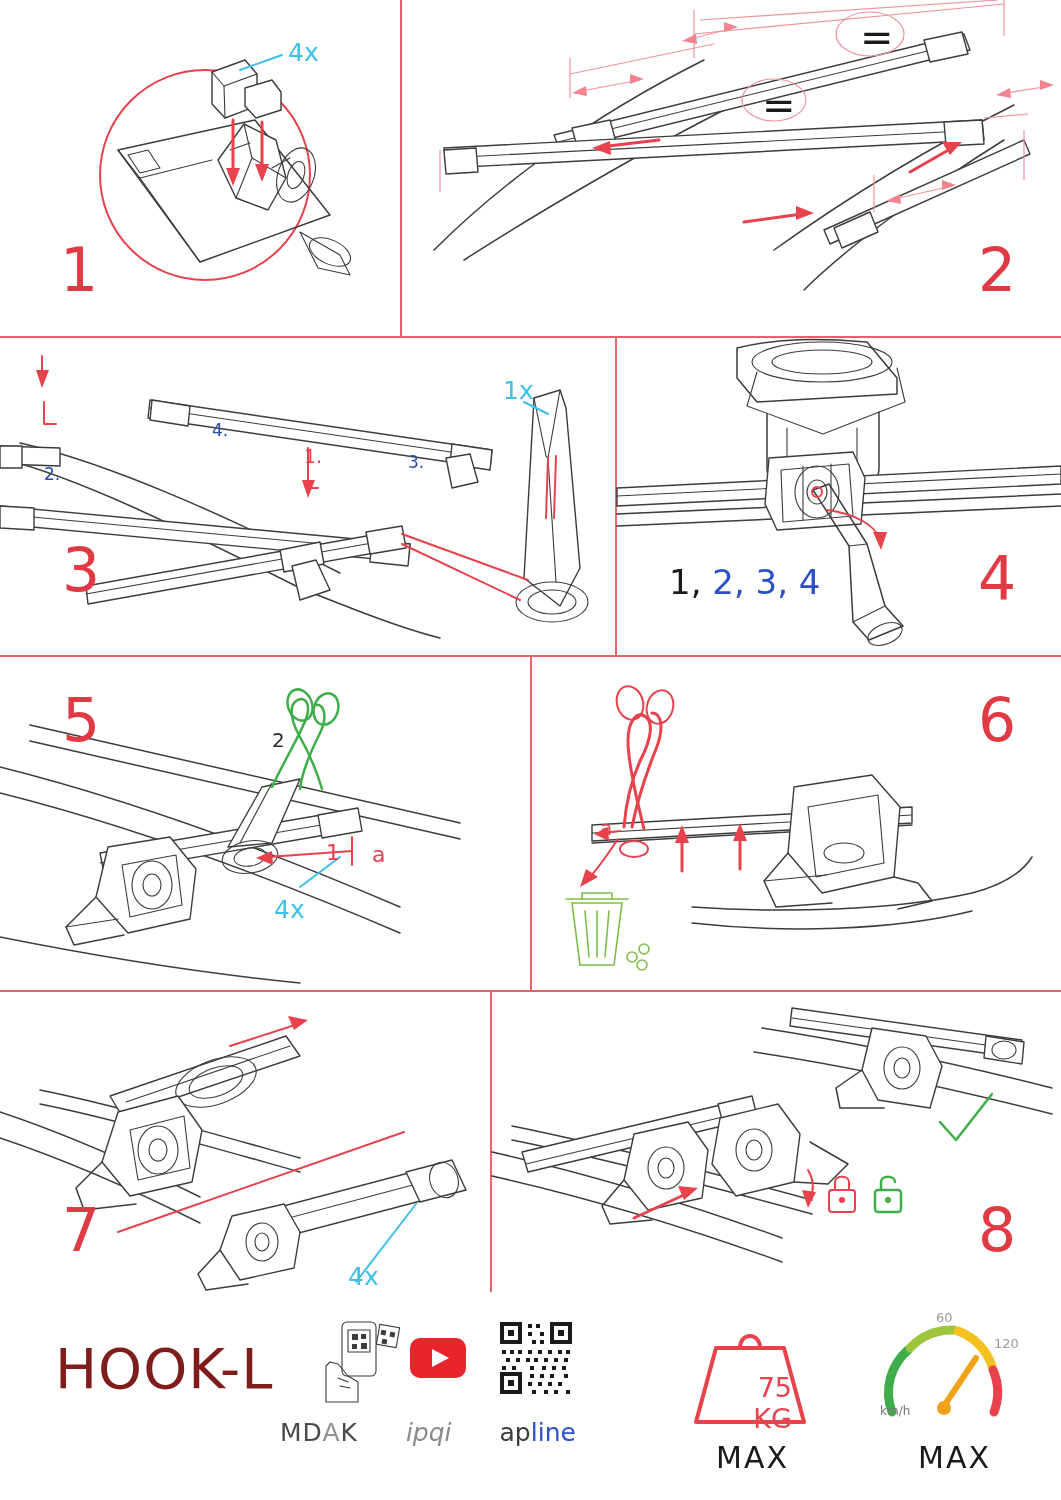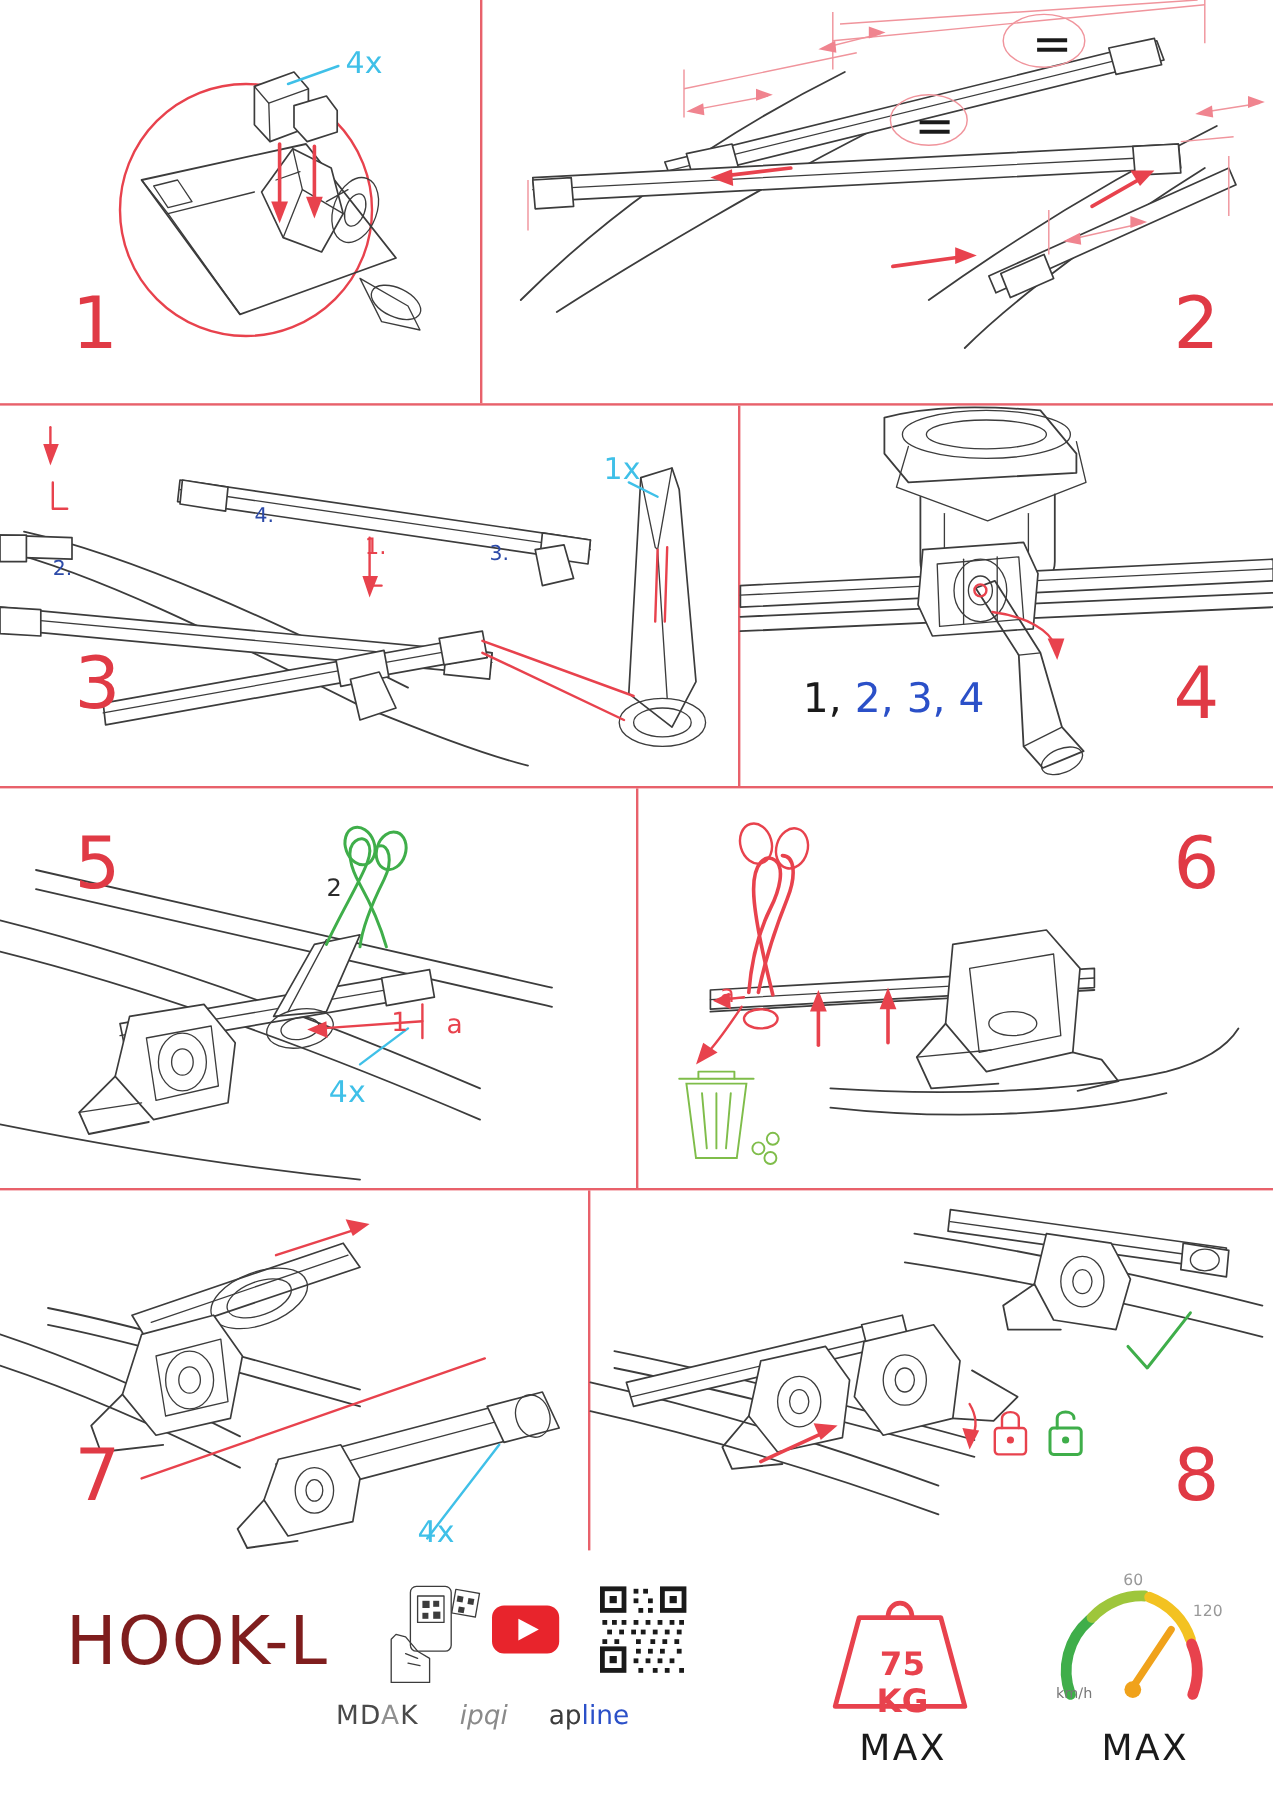--- a/index.html
+++ b/index.html
@@ -106,24 +106,24 @@
     font-family: "DejaVu Sans", sans-serif;
     font-size: 29px;
     color: #1b1b3a;
   }
   .brand2 .accent { color: #e8424d; }
   .sublogos {
     position: absolute;
     left: 280px;
     top: 1418px;
     font-family: "DejaVu Sans", sans-serif;
-    font-size: 22px;
+    font-size: 25px;
     color: #6f6f6f;
     display: flex;
-    gap: 34px;
+    gap: 48px;
     align-items: baseline;
   }
   .sublogos .mdak { color: #4a4a4a; letter-spacing: 1px; }
   .sublogos .mdak .v { color: #8f8f8f; }
   .sublogos .ipqi { color: #8a8a8a; font-style: italic; }
   .sublogos .apline { color: #3c3c3c; }
   .sublogos .apline .b { color: #2b50c8; }
 
   .maxlabel {
     position: absolute;
@@ -752,21 +752,21 @@
       </g>
     </svg>
   </div>
 
   <div class="qr" style="left:686px; top:1318px;">
     <svg width="128" height="108" viewBox="0 0 128 108">
       <path d="M30,30 L98,30 L118,104 L10,104 Z" fill="none" stroke="#e8424d" stroke-width="4" stroke-linejoin="round"></path>
       <path d="M54,30 C54,14 74,14 74,30" fill="none" stroke="#e8424d" stroke-width="4"></path>
     </svg>
   </div>
-  <div class="weightnum" style="left:712px; top:1372px; width:80px; text-align:center;font-weight:bold;">75 KG</div>
+  <div class="weightnum" style="left:712px; top:1372px; width:80px; text-align:right;">75 KG</div>
   <div class="maxlabel" style="left:716px; top:1440px;">MAX</div>
 
   <div class="qr" style="left:880px; top:1316px;">
     <svg width="132" height="110" viewBox="0 0 132 110">
       <path d="M12,96 A56,56 0 0 1 28,34" fill="none" stroke="#3fae4a" stroke-width="9" stroke-linecap="round"></path>
       <path d="M30,32 A56,56 0 0 1 74,14" fill="none" stroke="#9ec63b" stroke-width="9" stroke-linecap="round"></path>
       <path d="M78,15 A56,56 0 0 1 112,50" fill="none" stroke="#f3c221" stroke-width="9" stroke-linecap="round"></path>
       <path d="M113,54 A56,56 0 0 1 114,96" fill="none" stroke="#e8424d" stroke-width="9" stroke-linecap="round"></path>
       <path d="M64,90 L96,42" fill="none" stroke="#f0a21b" stroke-width="6" stroke-linecap="round"></path>
       <circle cx="64" cy="92" r="7" fill="#f0a21b"></circle>

